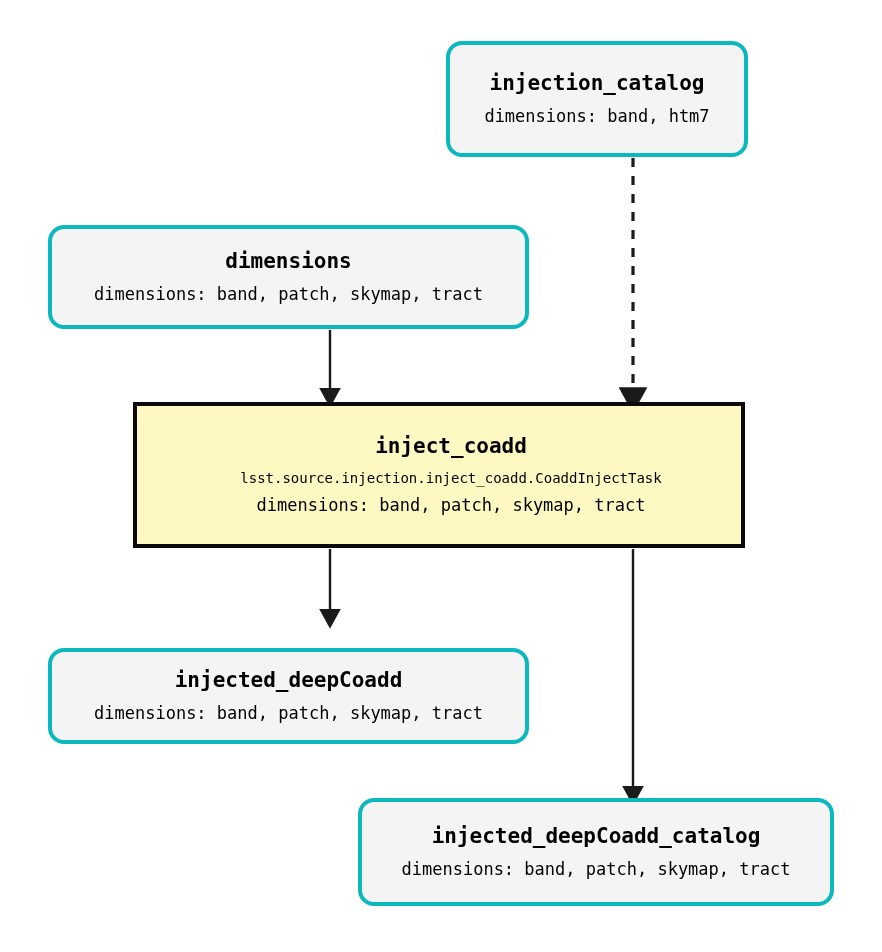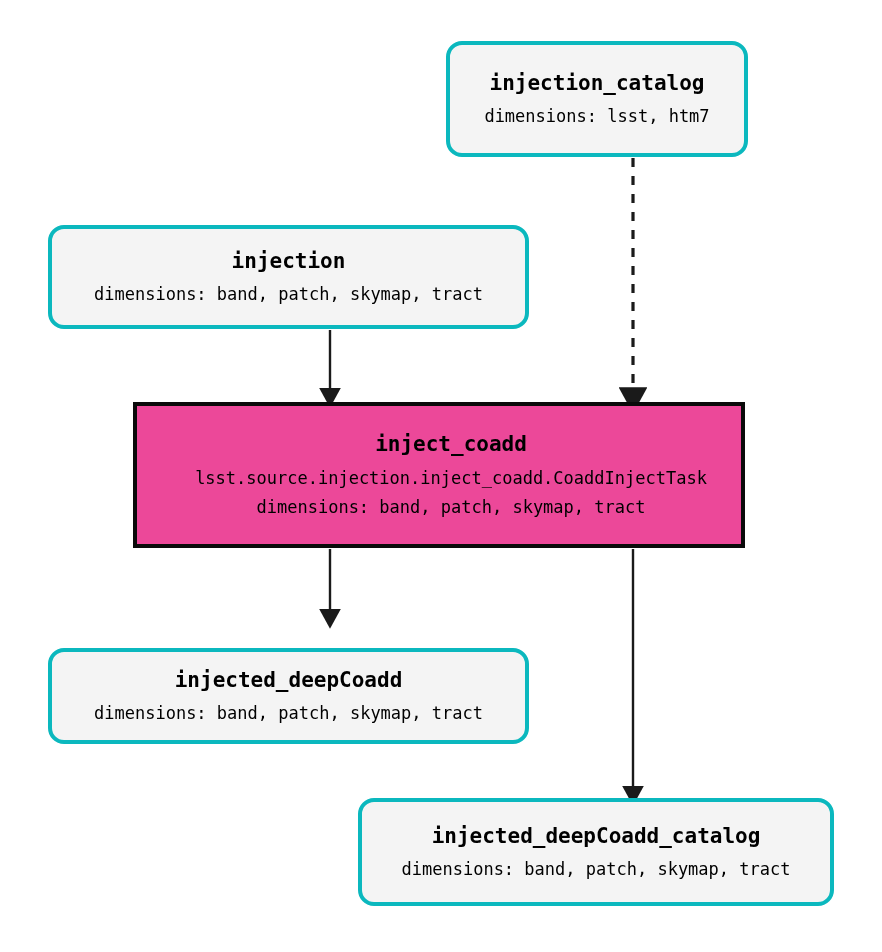--- a/index.html
+++ b/index.html
@@ -41,42 +41,42 @@
 
   
   .node.dataset {
     background: #f4f4f4;
     border: 4px solid #0bb8be;
     border-radius: 16px;
   }
 
   
   .node.task {
-    background: #ec4899;
+    background: #fef9c3;
     border: 4px solid #0a0a0a;
     border-radius: 0;
     padding-left: 24px;
   }
 
   .node-title {
     font-family: "DejaVu Sans Mono", monospace;
     font-weight: bold;
     font-size: 21px;
     color: #000000;
     letter-spacing: 0px;
     line-height: 1.1;
     white-space: nowrap;
   }
   .node.task .node-title {
     font-size: 21px;
   }
 
   .node-class {
     font-family: "DejaVu Sans Mono", monospace;
-    font-size: 17px;
+    font-size: 14px;
     color: #000000;
     margin-top: 12px;
     white-space: nowrap;
   }
 
   .node-dims {
     font-family: "DejaVu Sans Mono", monospace;
     font-size: 17px;
     color: #000000;
     margin-top: 11px;
@@ -109,26 +109,26 @@
 
     <line x1="330" y1="549" x2="330" y2="612" stroke="#1a1a1a" stroke-width="2.4" marker-end="url(#arrowhead)"></line>
 
     <line x1="633" y1="549" x2="633" y2="789" stroke="#1a1a1a" stroke-width="2.4" marker-end="url(#arrowhead)"></line>
   </svg>
 
   <div class="node dataset" style="left:446px; top:41px; width:302px; height:116px;">
     <div class="node-title">injection_catalog</div>
     <div class="node-dims">
       <span class="dims-label">dimensions:</span>
-      <span class="dims-values">lsst, htm7</span>
+      <span class="dims-values">band, htm7</span>
     </div>
   </div>
 
   <div class="node dataset" style="left:48px; top:225px; width:481px; height:104px;">
-    <div class="node-title">injection</div>
+    <div class="node-title">dimensions</div>
     <div class="node-dims">
       <span class="dims-label">dimensions:</span>
       <span class="dims-values">band, patch, skymap, tract</span>
     </div>
   </div>
 
   <div class="node task" style="left:133px; top:402px; width:612px; height:146px;">
     <div class="node-title">inject_coadd</div>
     <div class="node-class">lsst.source.injection.inject_coadd.CoaddInjectTask</div>
     <div class="node-dims">

